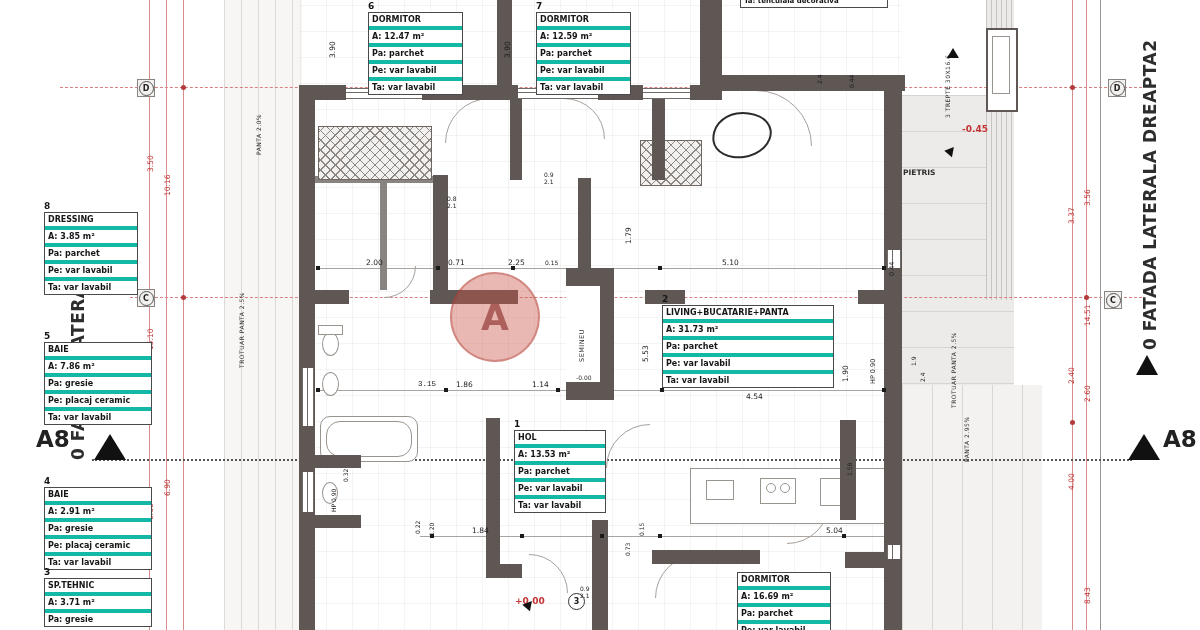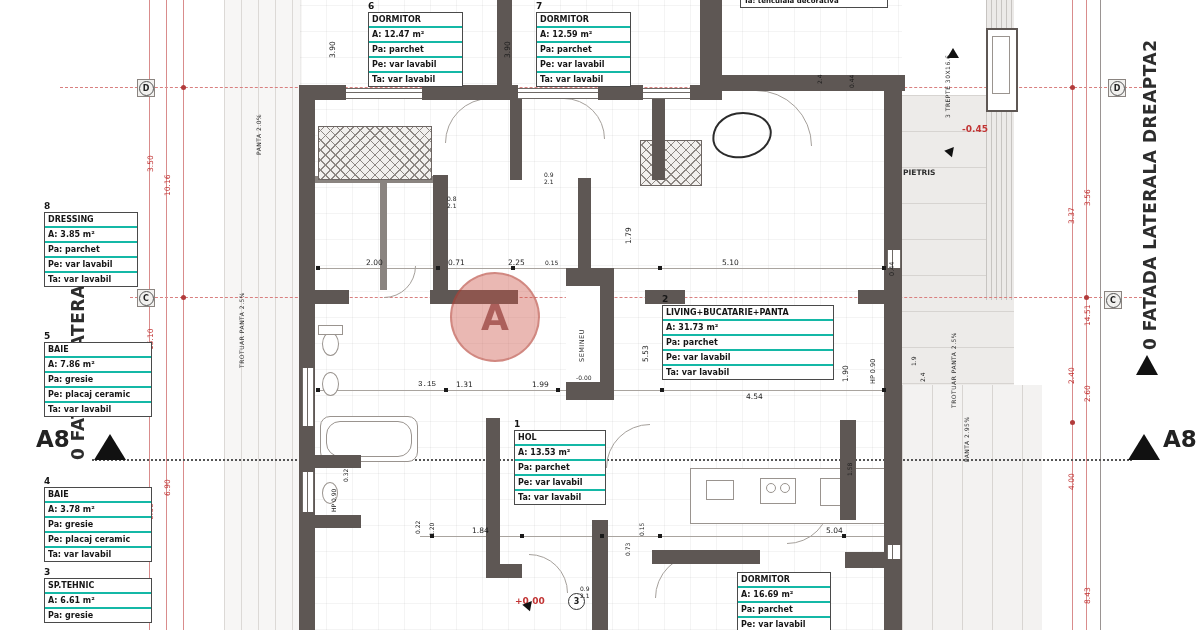--- a/index.html
+++ b/index.html
@@ -52,21 +52,21 @@
   .seclabel{position:absolute;font-size:23px;font-weight:700;color:#222;z-index:26;}
   
   .arc{position:absolute;border:1px solid #a5a09b;border-radius:50%;z-index:6;}
   .fix{position:absolute;border:1px solid #9a948f;background:#fff;z-index:7;}
   .fix.rr{border-radius:10px;}
   .fix.el{border-radius:50%;}
   .cloud{position:absolute;border:2px solid #2b2b2b;border-radius:46% 54% 52% 48%/55% 48% 52% 45%;
          background:transparent;transform:rotate(-8deg);z-index:15;}
   
   .room-box{position:absolute;background:#fff;border:1px solid #4a4a4a;z-index:30;font-size:8px;font-weight:700;color:#161616;}
-  .rb-row{padding:1.5px 3px;border-top:2px solid #14b8a6;white-space:nowrap;line-height:1.25;}
+  .rb-row{padding:1.5px 3px;border-top:4px solid #14b8a6;white-space:nowrap;line-height:1.25;}
   .rb-row.first{border-top:0;}
   .rb-num{position:absolute;top:-12px;left:-1px;font-size:9px;font-weight:700;color:#161616;}
   .semineu-box{position:absolute;z-index:12;background:#5e5754;}
   .semineu-in{position:absolute;z-index:13;background:#fff;}
   .doortag{position:absolute;z-index:22;font-size:6px;color:#222;text-align:center;line-height:1.15;}
   .tagcirc{position:absolute;z-index:22;width:15px;height:15px;border:1px solid #333;border-radius:50%;background:#fff;
            font-size:8px;font-weight:700;display:flex;align-items:center;justify-content:center;color:#222;}
   .wm{position:absolute;z-index:40;width:86px;height:86px;border-radius:50%;background:rgba(206,85,74,.42);
       border:2px solid rgba(160,45,35,.35);display:flex;align-items:center;justify-content:center;
       font-size:36px;font-weight:700;color:rgba(120,22,18,.55);}
@@ -253,30 +253,30 @@
     <div class="rb-row first">BAIE</div>
     <div class="rb-row">A: 7.86 m²</div>
     <div class="rb-row">Pa: gresie</div>
     <div class="rb-row">Pe: placaj ceramic</div>
     <div class="rb-row">Ta: var lavabil</div>
   </div>
 
   <div class="room-box" style="left:44px;top:487px;width:106px;">
     <div class="rb-num">4</div>
     <div class="rb-row first">BAIE</div>
-    <div class="rb-row">A: 3.78 m²</div>
+    <div class="rb-row">A: 2.91 m²</div>
     <div class="rb-row">Pa: gresie</div>
     <div class="rb-row">Pe: placaj ceramic</div>
     <div class="rb-row">Ta: var lavabil</div>
   </div>
 
   <div class="room-box" style="left:44px;top:578px;width:106px;">
     <div class="rb-num">3</div>
     <div class="rb-row first">SP.TEHNIC</div>
-    <div class="rb-row">A: 6.61 m²</div>
+    <div class="rb-row">A: 3.71 m²</div>
     <div class="rb-row">Pa: gresie</div>
   </div>
 
   <div class="room-box" style="left:514px;top:430px;width:90px;">
     <div class="rb-num">1</div>
     <div class="rb-row first">HOL</div>
     <div class="rb-row">A: 13.53 m²</div>
     <div class="rb-row">Pa: parchet</div>
     <div class="rb-row">Pe: var lavabil</div>
     <div class="rb-row">Ta: var lavabil</div>
@@ -328,22 +328,22 @@
   <div class="dim dimr" style="left:503px;top:58px;">3.90</div>
   <div class="dim" style="left:366px;top:258px;">2.00</div>
   <div class="dim" style="left:448px;top:258px;">0.71</div>
   <div class="dim" style="left:508px;top:258px;">2.25</div>
   <div class="dim" style="left:545px;top:259px;font-size:6px;">0.15</div>
   <div class="dim" style="left:722px;top:258px;">5.10</div>
   <div class="dim dimr" style="left:888px;top:276px;font-size:6.5px;">0.44</div>
   <div class="dim dimr" style="left:624px;top:244px;">1.79</div>
   <div class="dim dimr" style="left:641px;top:362px;">5.53</div>
   <div class="dim" style="left:418px;top:380px;font-family:Liberation Mono, monospace;">3.15</div>
-  <div class="dim" style="left:456px;top:380px;">1.31</div>
-  <div class="dim" style="left:532px;top:380px;">1.99</div>
+  <div class="dim" style="left:456px;top:380px;">1.86</div>
+  <div class="dim" style="left:532px;top:380px;">1.14</div>
   <div class="dim" style="left:746px;top:392px;">4.54</div>
   <div class="dim dimr" style="left:841px;top:382px;">1.90</div>
   <div class="dim dimr" style="left:869px;top:384px;font-size:6.5px;">HP 0.90</div>
   <div class="dim" style="left:472px;top:526px;">1.84</div>
   <div class="dim" style="left:826px;top:526px;">5.04</div>
   <div class="dim dimr" style="left:414px;top:534px;font-size:6px;">0.22</div>
   <div class="dim dimr" style="left:428px;top:536px;font-size:6px;">1.20</div>
   <div class="dim dimr" style="left:624px;top:556px;font-size:6px;">0.73</div>
   <div class="dim dimr" style="left:638px;top:536px;font-size:6px;">0.15</div>
   <div class="dim dimr" style="left:846px;top:476px;font-size:6px;">1.58</div>

